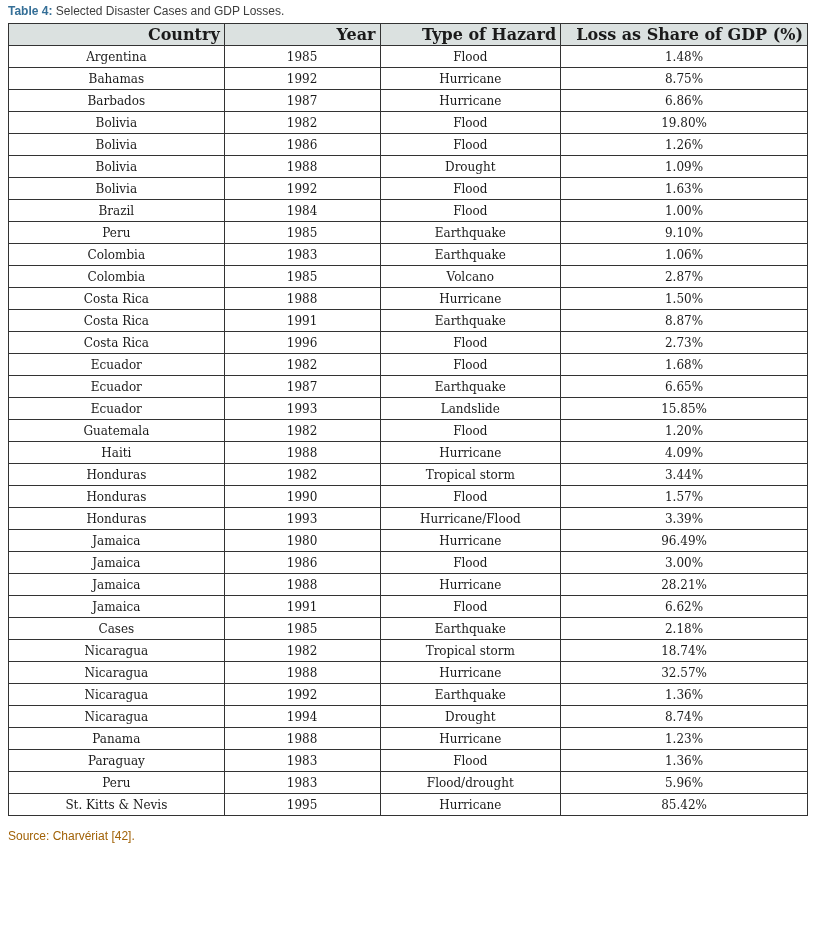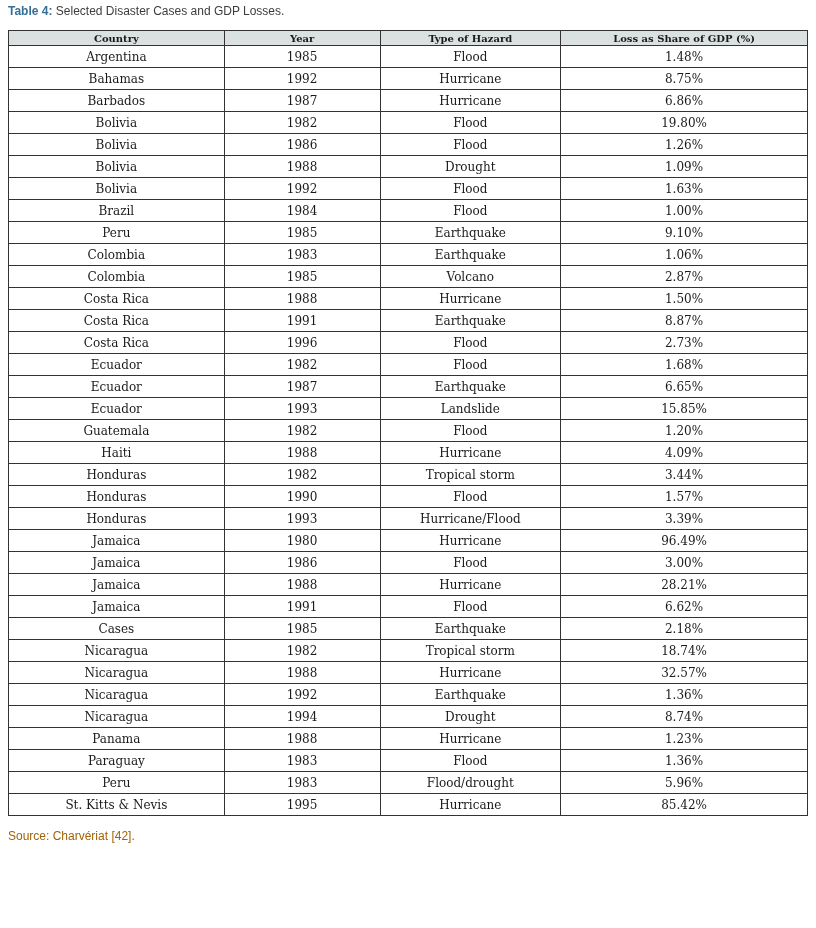--- a/index.html
+++ b/index.html
@@ -10,21 +10,21 @@
     font-family: "Liberation Sans", sans-serif;
     color: #333333;
     overflow: hidden;
   }
   .page {
     padding: 4px 8px 0 8px;
   }
   .caption {
     font-size: 12px;
     line-height: 15px;
-    margin-bottom: 11px;
+    margin-bottom: 4px;
     color: #3d3d3d;
   }
   .caption-label {
     color: #356f97;
     font-weight: bold;
   }
   table {
     border-collapse: collapse;
     table-layout: fixed;
     width: 800px;
@@ -37,22 +37,23 @@
     text-align: center;
     vertical-align: middle;
     height: 22px;
     padding: 1px 4px;
     overflow: hidden;
     white-space: nowrap;
   }
   th {
     background: #dbe1e0;
     font-weight: bold;
-    font-size: 10px;
+    font-size: 16px;
     height: 15px;
+    text-align: right;
   }
   td { background: #ffffff; }
   col.c-country { width: 27%; }
   col.c-year    { width: 19.5%; }
   col.c-hazard  { width: 22.6%; }
   col.c-loss    { width: 30.9%; }
   .source {
     margin-top: 13px;
     font-size: 12px;
     color: #a16207;

